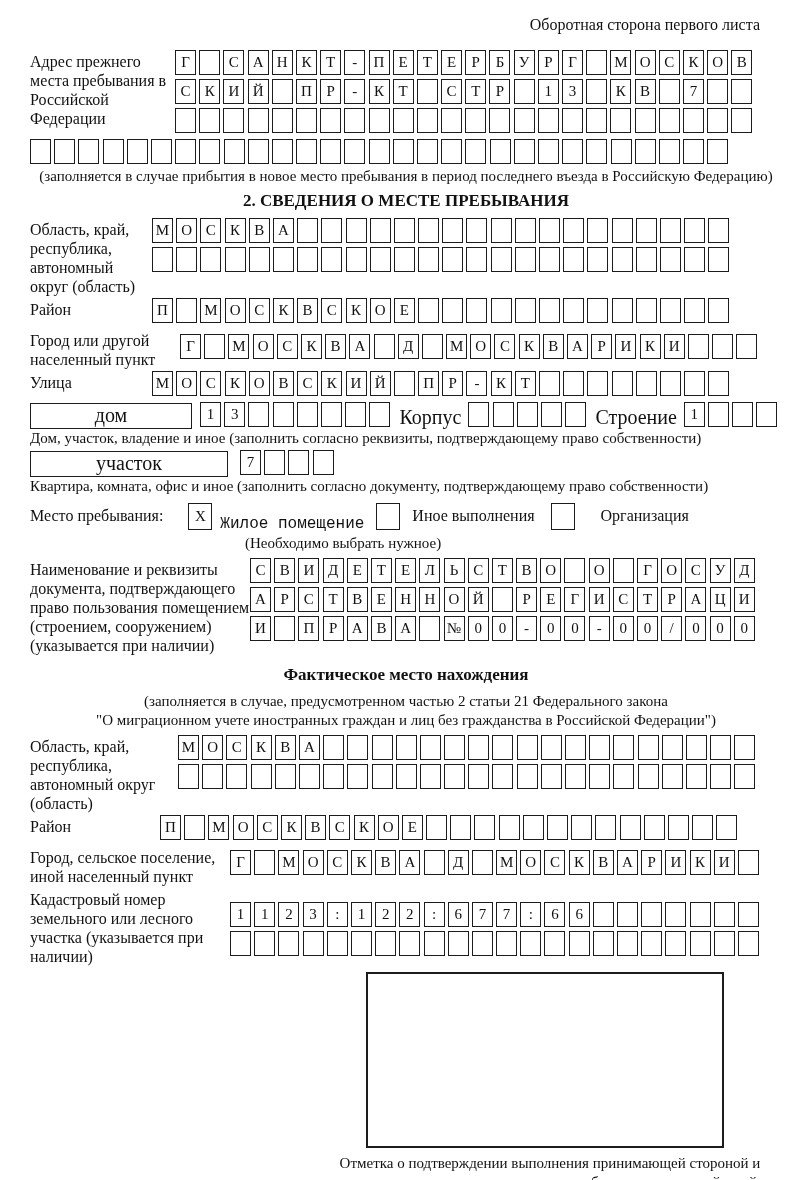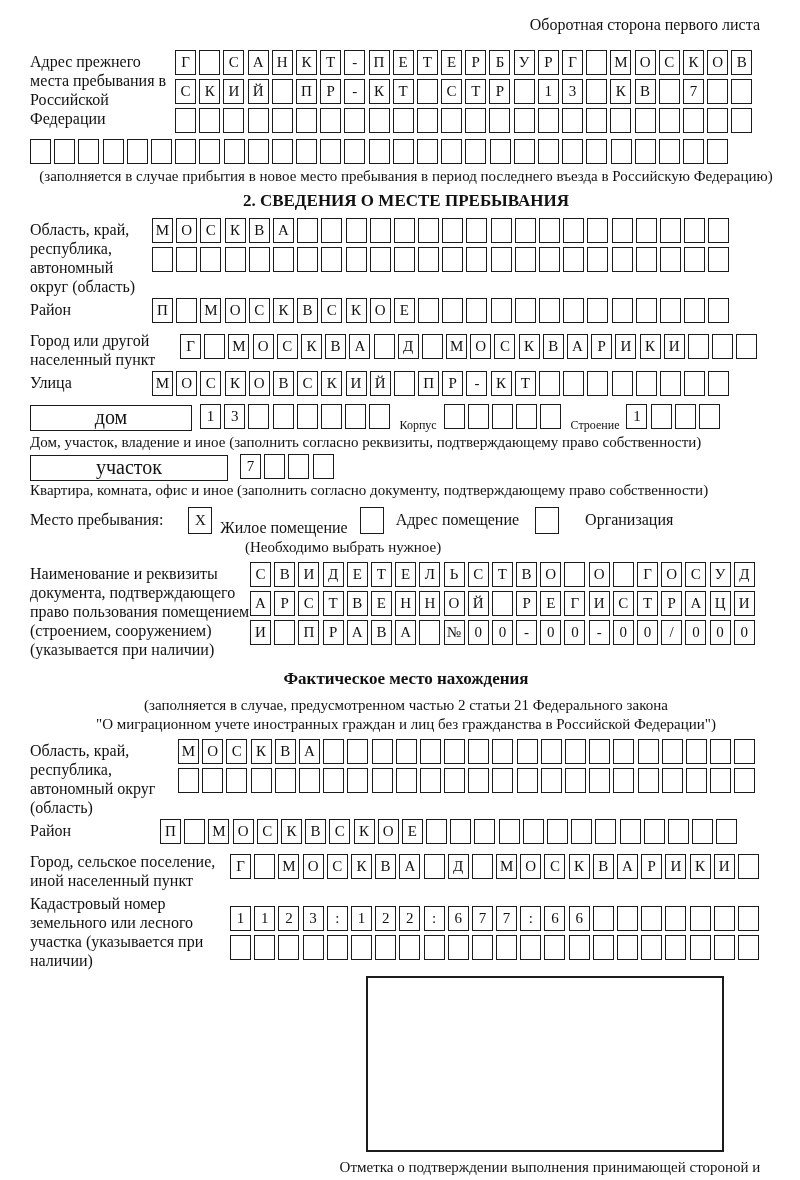--- a/index.html
+++ b/index.html
@@ -20,21 +20,21 @@
 
   .caption{font-size:15px;line-height:17px;margin:1px 0 3px;}
   .center{text-align:center;}
   .sec-title{text-align:center;font-weight:bold;font-size:17px;margin:6px 0 7px;}
 
   .house-row{display:flex;align-items:center;margin:2px 0 1px;}
   .wide-box{flex:none;border:1.6px solid #1c1c1c;height:24px;display:flex;align-items:center;
             justify-content:center;font-size:20px;background:#fff;}
   .dom-box{width:160px;margin-right:8px;}
   .kv-box{width:196px;margin-right:12px;}
-  .inline-label{flex:none;font-size:12px;margin:16px 7px 0 6px;}
+  .inline-label{flex:none;font-size:20px;margin:3px 7px 0 6px;}
 
   .stay-row{display:flex;align-items:center;margin-top:4px;}
   .checkbox{flex:none;width:22px;height:25px;border:1.6px solid #1c1c1c;display:inline-flex;
             align-items:center;justify-content:center;font-size:15px;background:#fff;}
   .stay-label{font-size:16px;}
   .stay-caption{font-size:15px;margin:2px 0 6px 215px;}
 
   .fact-captions{font-size:15px;line-height:19px;text-align:center;margin-bottom:5px;}
 
   .stamp-box{width:354px;height:172px;border:2px solid #1c1c1c;margin:6px 0 6px 336px;background:#fff;}
@@ -350,23 +350,23 @@
         <span class="cell"></span>
         <span class="cell"></span>
         <span class="cell"></span>
       </div>
   </div>
   <div class="caption">Квартира, комната, офис и иное (заполнить согласно документу, подтверждающему право собственности)</div>
 
   <div class="stay-row">
     <span class="stay-label" style="margin-right:25px;">Место пребывания:</span>
     <span class="checkbox">X</span>
-    <span class="stay-label" style="margin:16px 12px 0 8px;">Жилое помещение</span>
+    <span class="stay-label" style="margin:16px 12px 0 8px;font-family:Liberation Mono, monospace;">Жилое помещение</span>
     <span class="checkbox"></span>
-    <span class="stay-label" style="margin:0 16px 0 12px;">Адрес помещение</span>
+    <span class="stay-label" style="margin:0 16px 0 12px;">Иное выполнения</span>
     <span class="checkbox"></span>
     <span class="stay-label" style="margin-left:26px;">Организация</span>
   </div>
   <div class="stay-caption">(Необходимо выбрать нужное)</div>
 
   <div class="field">
     <div class="label w220">Наименование и реквизиты документа, подтверждающего право пользования помещением (строением, сооружением) (указывается при наличии)</div>
     <div class="rows">
       <div class="cellrow">
           <span class="cell">С</span>

